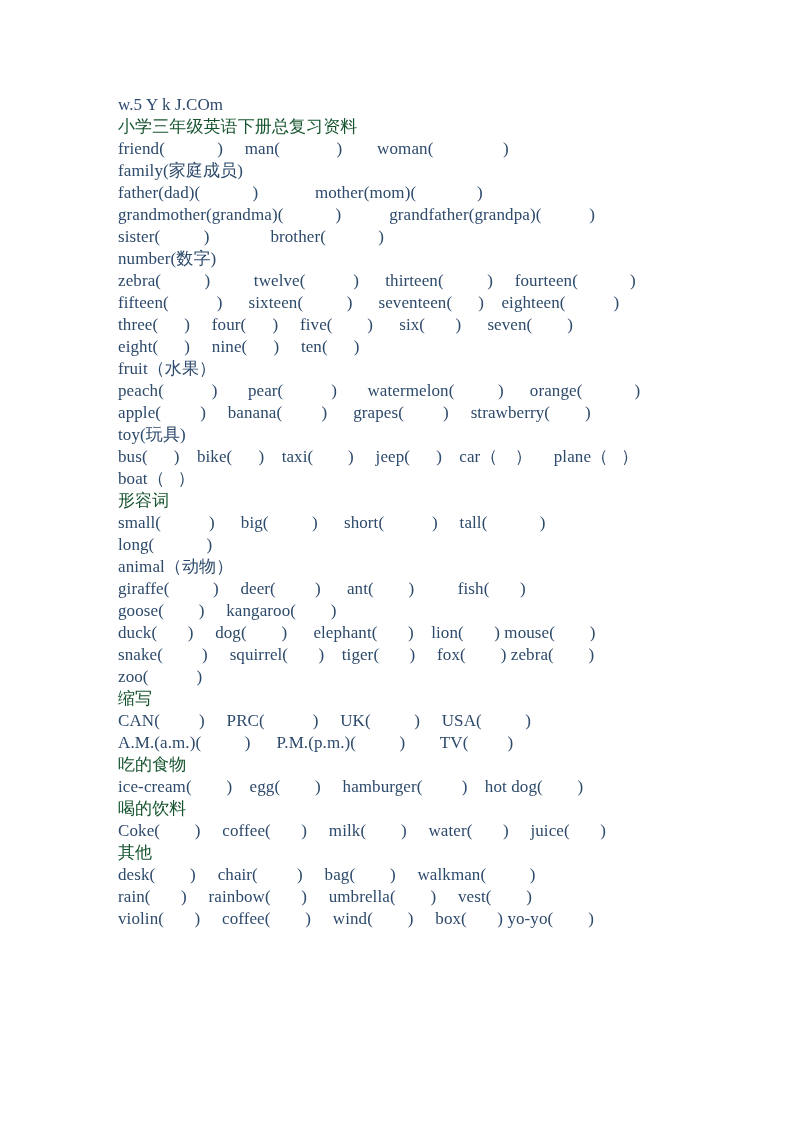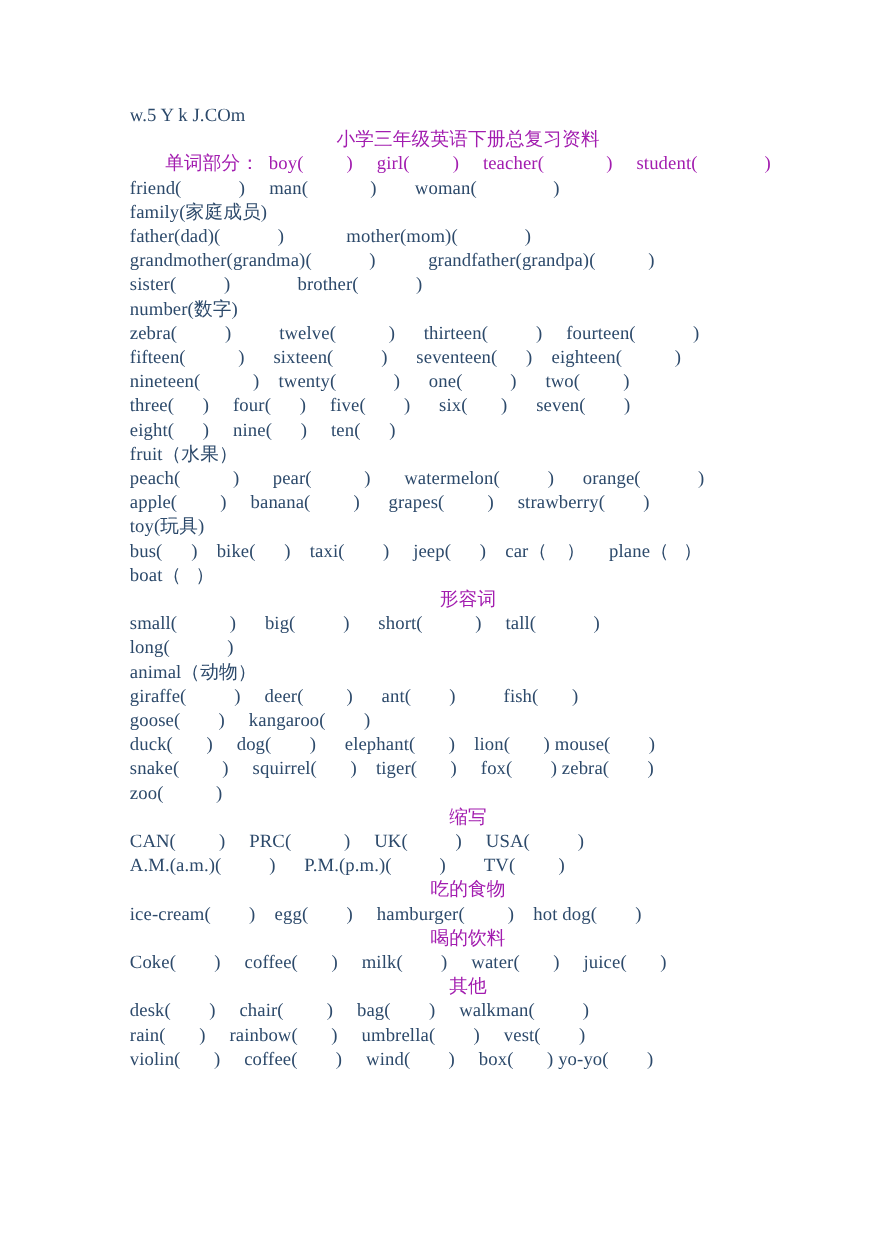--- a/index.html
+++ b/index.html
@@ -25,44 +25,41 @@
   .doc-line {
     font-size: 17px;
     line-height: 22px;
     height: 22px;
     color: #2d4a6b;
     white-space: pre;
     letter-spacing: 0.1px;
     overflow: hidden;
   }
   .doc-line.heading-cn {
-    color: #a21caf;
-    text-align: center;
+    color: #14532d;
   }
   .doc-line.site-mark {
     color: #2d4a6b;
   }
 </style>
 </head>
 <body>
 
 <div id="page">
   <div id="doc-body">
       <div class="doc-line site-mark">w.5 Y k J.COm</div>
       <div class="doc-line heading-cn">小学三年级英语下册总复习资料</div>
-      <div class="doc-line heading-cn">单词部分：  boy(         )     girl(         )     teacher(             )     student(              )</div>
       <div class="doc-line">friend(            )     man(             )        woman(                )</div>
       <div class="doc-line">family(家庭成员)</div>
       <div class="doc-line">father(dad)(            )             mother(mom)(              )</div>
       <div class="doc-line">grandmother(grandma)(            )           grandfather(grandpa)(           )</div>
       <div class="doc-line">sister(          )              brother(            )</div>
       <div class="doc-line">number(数字)</div>
       <div class="doc-line">zebra(          )          twelve(           )      thirteen(          )     fourteen(            )</div>
       <div class="doc-line">fifteen(           )      sixteen(          )      seventeen(      )    eighteen(           )</div>
-      <div class="doc-line">nineteen(           )    twenty(            )      one(          )      two(         )</div>
       <div class="doc-line">three(      )     four(      )     five(        )      six(       )      seven(        )</div>
       <div class="doc-line">eight(      )     nine(      )     ten(      )</div>
       <div class="doc-line">fruit（水果）</div>
       <div class="doc-line">peach(           )       pear(           )       watermelon(          )      orange(            )</div>
       <div class="doc-line">apple(         )     banana(         )      grapes(         )     strawberry(        )</div>
       <div class="doc-line">toy(玩具)</div>
       <div class="doc-line">bus(      )    bike(      )    taxi(        )     jeep(      )    car（    ）     plane（   ）</div>
       <div class="doc-line">boat（   ）</div>
       <div class="doc-line heading-cn">形容词</div>
       <div class="doc-line">small(           )      big(          )      short(           )     tall(            )</div>

